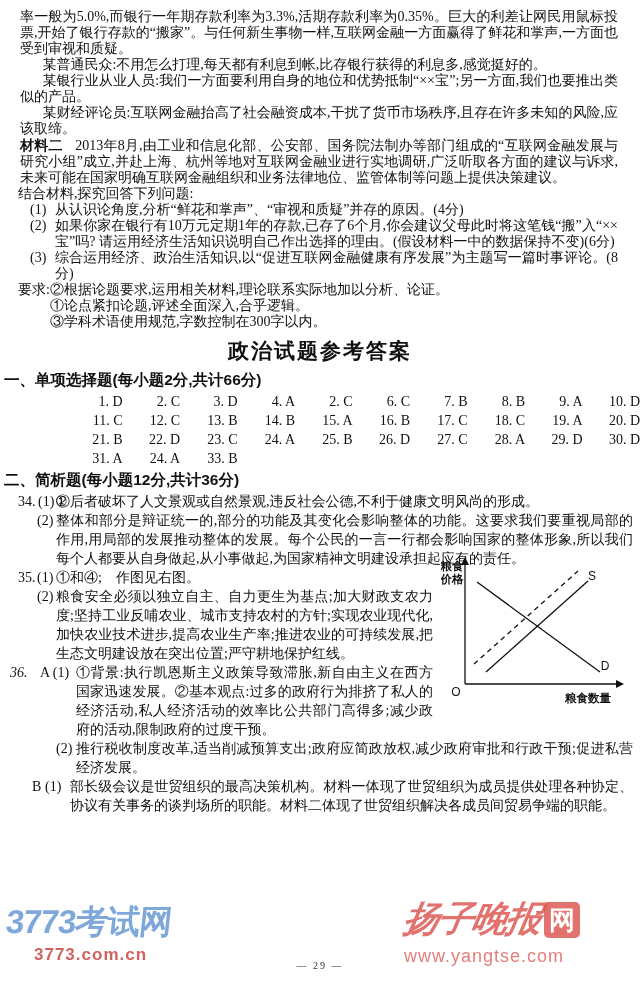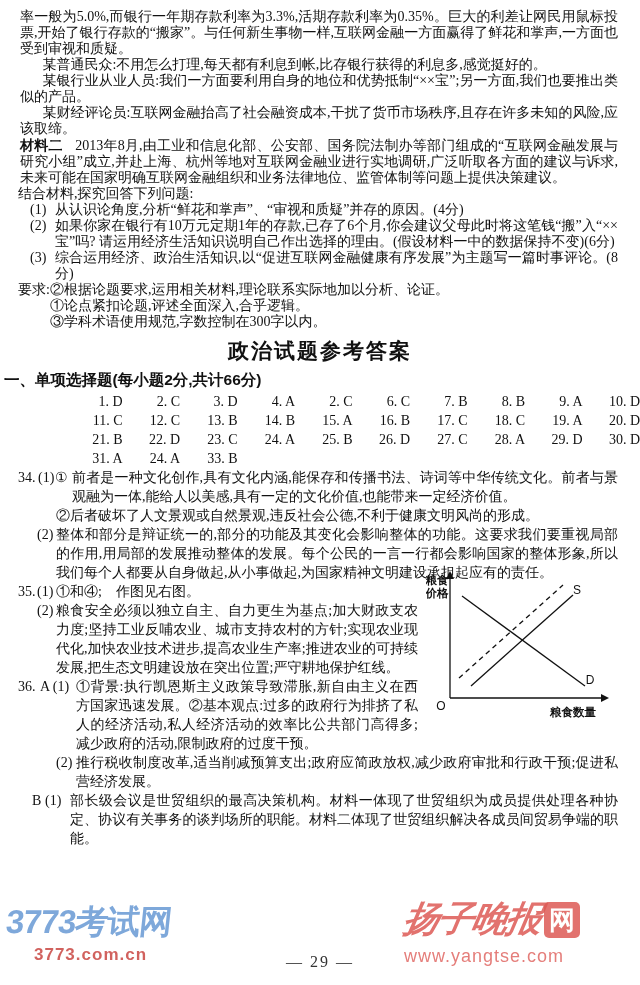--- a/index.html
+++ b/index.html
@@ -26,43 +26,43 @@
     font-weight:bold; font-size:21px; margin:7px 0 5px 0; letter-spacing:2px;
   }
   .sec-head {
     font-family:"Liberation Sans","DejaVu Sans",sans-serif; font-weight:bold;
     font-size:15.5px; margin:2px 0 2px 4px; line-height:20px;
   }
   .mc-grid {
     display:grid; grid-template-columns:repeat(10,57.5px);
     margin-left:65px; line-height:19px; font-size:14px;text-align:right;
   }
-  .ans { line-height:19px; margin-right:22px; }
+  .ans { line-height:19px; margin-right:7px; }
   .qi { position:relative; text-align:justify; }
   .qi .lnum  { position:absolute; }
   .qi .lsub  { position:absolute; }
   .qi .lmark { position:absolute; }
   .i0 { padding-left:72px; } .i0 .lnum{left:18px;} .i0 .lsub{left:38px;} .i0 .lmark{left:55px;}
   .i1 { padding-left:56px; }
   .i2 { padding-left:56px; } .i2 .lsub{left:37px;}
   .i3 { padding-left:56px; } .i3 .lnum{left:18px;} .i3 .lsub{left:37px;}
   .i4 { padding-left:56px; } .i4 .lsub{left:37px;}
-  .i5 { padding-left:76px; } .i5 .lnum{left:18px;} .i5 .lsub{left:40px;}
+  .i5 { padding-left:76px; } .i5 .lnum{left:10px;font-style:italic;} .i5 .lsub{left:40px;}
   .i6 { padding-left:76px; } .i6 .lsub{left:56px;}
   .i7 { padding-left:70px; } .i7 .lnum{left:32px;} .i7 .lsub{left:45px;}
 
   .chart-float {
     float:right; width:192px; height:152px;
     margin:-12px 0 4px 8px; position:relative;
   }
   .chart-float svg { display:block; }
 
   .footer-pageno {
     position:absolute; left:0; right:0; bottom:14px; text-align:center;
-    font-size:16px; color:#333; letter-spacing:2px;
+    font-size:10px; color:#333; letter-spacing:2px;
   }
   .wm { position:absolute; pointer-events:none; }
   .wm-left { left:6px; bottom:20px; width:230px; text-align:left; }
   .wm-left-name {
     font-family:"Liberation Sans","DejaVu Sans",sans-serif; font-weight:bold;
     font-size:33px; color:#5f93d2; opacity:.8; transform:skewX(-6deg);
     letter-spacing:-1px; white-space:nowrap;
   }
   .wm-left-url {
     font-family:"Liberation Sans","DejaVu Sans",sans-serif; font-weight:bold;
@@ -149,28 +149,28 @@
       <span>26. D</span>
       <span>27. C</span>
       <span>28. A</span>
       <span>29. D</span>
       <span>30. D</span>
       <span>31. A</span>
       <span>24. A</span>
       <span>33. B</span>
     </div>
 
+  <h2 class="sec-head">二、简析题(每小题12分,共计36分)</h2>
 
   <div class="ans">
 
     <div class="qi i0">
       <span class="lnum">34.</span>
       <span class="lsub">(1)</span>
       <span class="lmark">①</span>
-      <span>前者是一种文化创作,具有文化内涵,能保存和传播书法、诗词等中华传统文化。前者与景观融为一体,能给人以美感,具有一定的文化价值,也能带来一定经济价值。</span>
     </div>
 
     <div class="qi i1">
       <span>②后者破坏了人文景观或自然景观,违反社会公德,不利于健康文明风尚的形成。</span>
     </div>
 
     <div class="qi i2">
       <span class="lsub">(2)</span>
       <span>整体和部分是辩证统一的,部分的功能及其变化会影响整体的功能。这要求我们要重视局部的作用,用局部的发展推动整体的发展。每个公民的一言一行都会影响国家的整体形象,所以我们每个人都要从自身做起,从小事做起,为国家精神文明建设承担起应有的责任。</span>
     </div>

